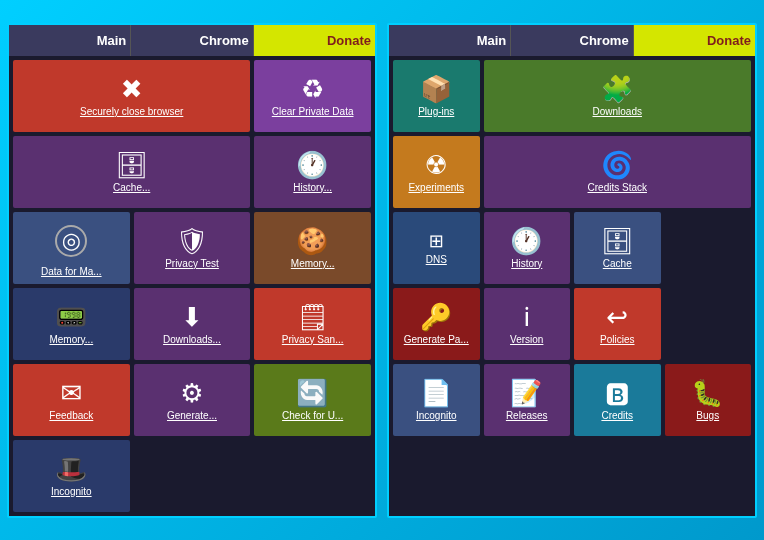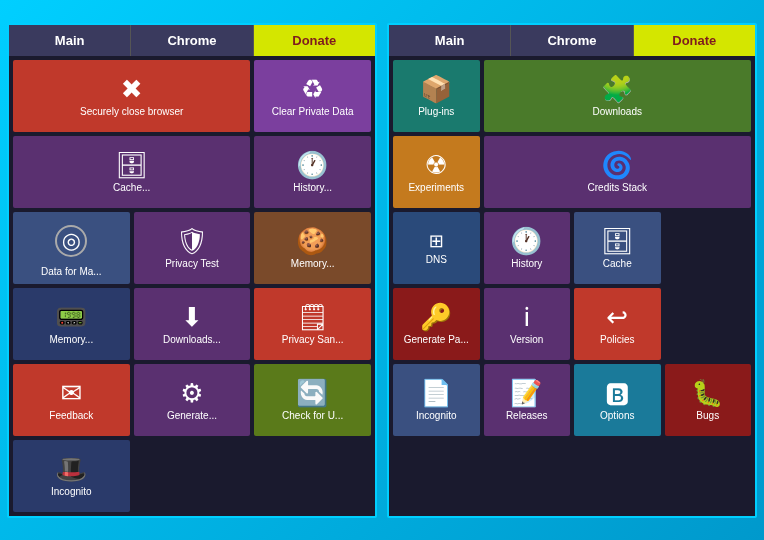--- a/index.html
+++ b/index.html
@@ -25,21 +25,21 @@
       border-radius: 2px;
       overflow: hidden;
     }
     .tabs {
       display: flex;
       background: #2a2a3e;
     }
     .tab {
       flex: 1;
       padding: 8px 4px;
-      text-align: center;
+      text-align: right;
       color: #fff;
       font-size: 13px;
       font-weight: bold;
       cursor: pointer;
       background: #3a3a5e;
       border-right: 1px solid #555;
     }
     .tab:last-child { border-right: none; }
     .tab.active-donate {
       background: #d4e600;
@@ -70,20 +70,21 @@
       min-height: 72px;
       gap: 4px;
     }
     .tile .icon {
       font-size: 26px;
       line-height: 1;
     }
     .tile .label {
       font-size: 10px;
       line-height: 1.2;
+      text-decoration: underline;
     }
     
     .red { background: #c0392b; }
     .purple { background: #7b3f9e; }
     .dark-purple { background: #5a3070; }
     .teal { background: #1a7a6e; }
     .blue-gray { background: #3a5080; }
     .brown { background: #7a4a2a; }
     .dark-blue { background: #2a3a6a; }
     .orange { background: #c47a1e; }
@@ -232,21 +233,21 @@
       <div class="tile blue-gray">
         <span class="icon">📄</span>
         <span class="label">Incognito</span>
       </div>
       <div class="tile dark-purple">
         <span class="icon">📝</span>
         <span class="label">Releases</span>
       </div>
       <div class="tile cyan-tile">
         <span class="icon">🅱</span>
-        <span class="label">Options</span>
+        <span class="label">Credits</span>
       </div>
       <div class="tile dark-red">
         <span class="icon">🐛</span>
         <span class="label">Bugs</span>
       </div>
 
     </div>
   </div>
 
 </div>

